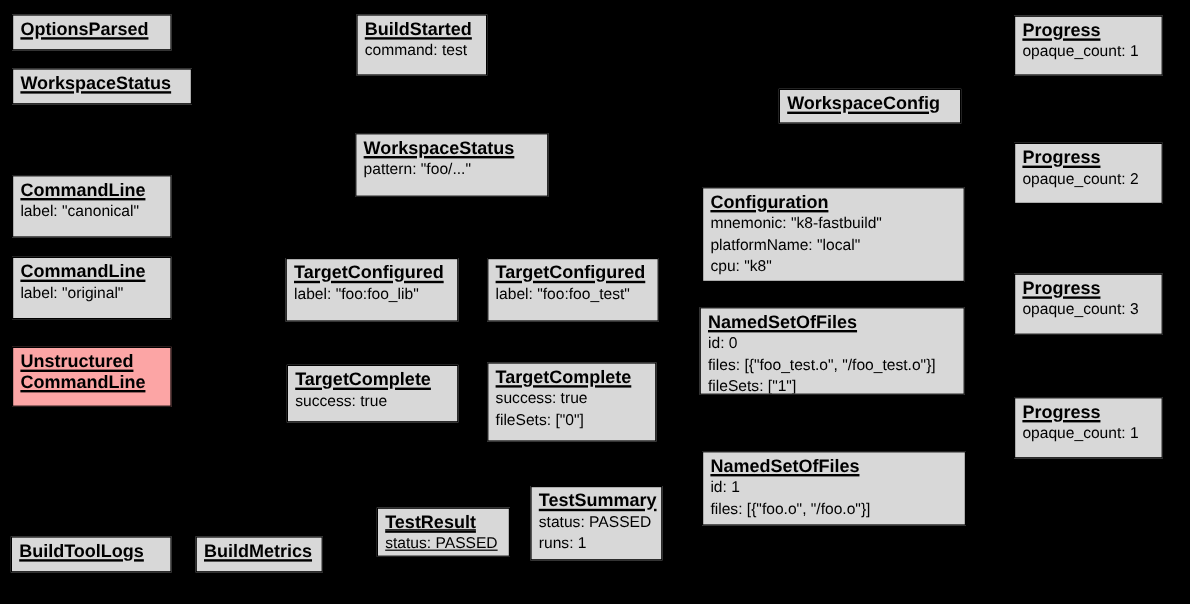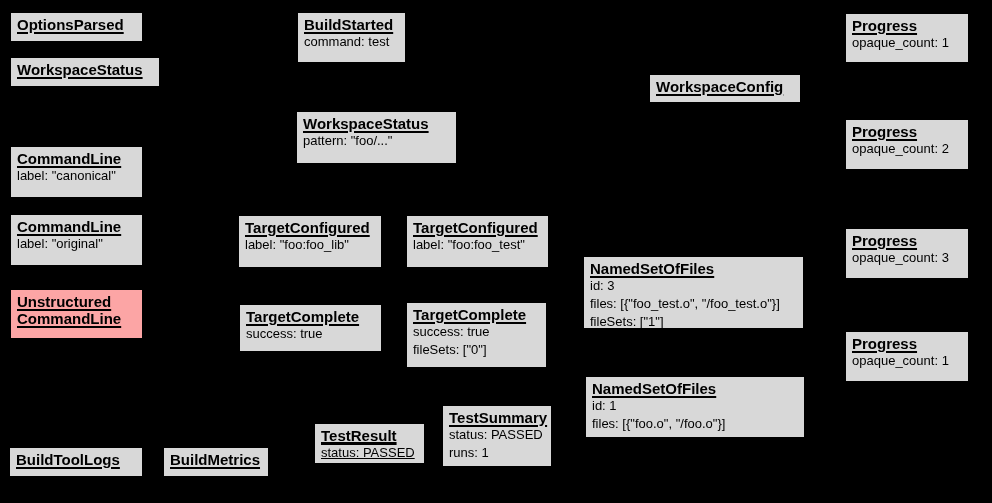--- a/index.html
+++ b/index.html
@@ -100,23 +100,29 @@
       <span class="body-line">status: PASSED</span>
     </div>
     <div class="node" style="left: 442px; top: 405px; width: 110px; height: 62px; background: rgb(216, 216, 216); border-color: rgb(0, 0, 0);">
       <span class="title-line">TestSummary</span>
       <span class="body-line">status: PASSED</span>
       <span class="body-line">runs: 1</span>
     </div>
     <div class="node" style="left: 649px; top: 74px; width: 152px; height: 29px; background: rgb(216, 216, 216); border-color: rgb(0, 0, 0);">
       <span class="title-line">WorkspaceConfig</span>
     </div>
+    <div class="node" style="left: 585px; top: 156px; width: 219px; height: 79px; background: rgb(216, 216, 216); border-color: rgb(0, 0, 0);">
+      <span class="title-line">Configuration</span>
+      <span class="body-line">mnemonic: "k8-fastbuild"</span>
+      <span class="body-line">platformName: "local"</span>
+      <span class="body-line">cpu: "k8"</span>
+    </div>
     <div class="node" style="left: 583px; top: 256px; width: 221px; height: 73px; background: rgb(216, 216, 216); border-color: rgb(0, 0, 0);">
       <span class="title-line">NamedSetOfFiles</span>
-      <span class="body-line">id: 3</span>
+      <span class="body-line">id: 0</span>
       <span class="body-line">files: [{"foo_test.o", "/foo_test.o"}]</span>
       <span class="body-line">fileSets: ["1"]</span>
     </div>
     <div class="node" style="left: 585px; top: 376px; width: 220px; height: 62px; background: rgb(216, 216, 216); border-color: rgb(0, 0, 0);">
       <span class="title-line">NamedSetOfFiles</span>
       <span class="body-line">id: 1</span>
       <span class="body-line">files: [{"foo.o", "/foo.o"}]</span>
     </div>
     <div class="node" style="left: 845px; top: 13px; width: 124px; height: 50px; background: rgb(216, 216, 216); border-color: rgb(0, 0, 0);">
       <span class="title-line">Progress</span>

